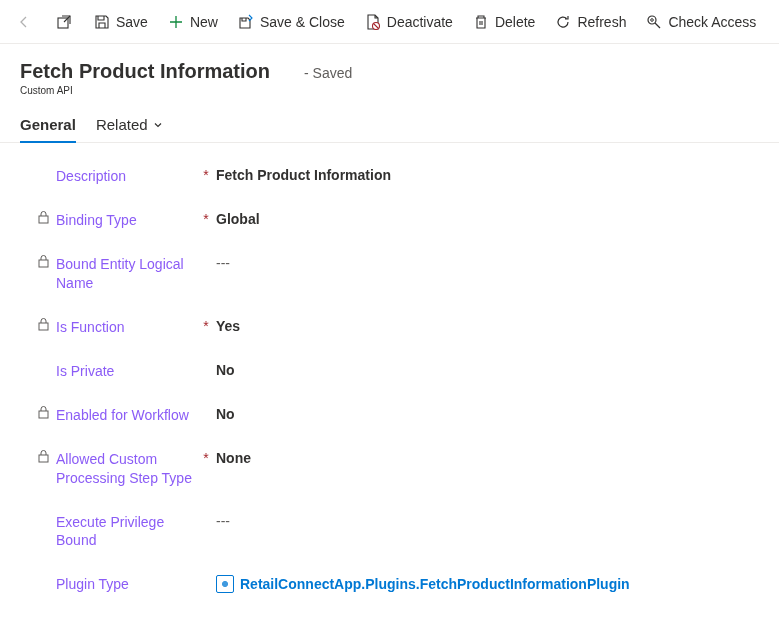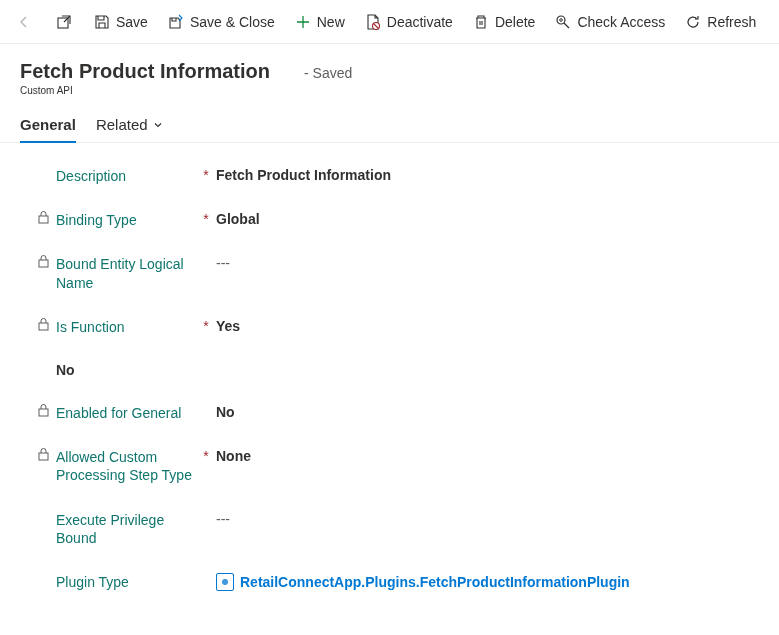--- a/index.html
+++ b/index.html
@@ -98,21 +98,21 @@
     .form-row {
       display: flex;
       align-items: flex-start;
       margin-bottom: 26px;
     }
     .field-label {
       width: 160px;
       display: flex;
       align-items: flex-start;
       gap: 6px;
-      color: #0f766e;
+      color: #8b5cf6;
       font-size: 14px;
       line-height: 1.3;
       flex-shrink: 0;
     }
     .field-label .label-text {
       flex: 1;
     }
     .lock-col {
       width: 14px;
       flex-shrink: 0;
@@ -176,58 +176,58 @@
   </button>
   <div class="toolbar-sep"></div>
   <button class="toolbar-btn">
     <svg width="16" height="16" viewBox="0 0 16 16">
         <path d="M2 2 H12 L14 4 V14 H2 Z M4 2 V6 H10 V2 M5 14 V9 H11 V14" stroke="#323130" stroke-width="1.1" fill="none"></path>
       </svg>
     <span>Save</span>
   </button>
   <button class="toolbar-btn">
     <svg width="16" height="16" viewBox="0 0 16 16">
+        <path d="M8 2 V14 M2 8 H14" stroke="#10893e" stroke-width="1.3"></path>
+      </svg>
+    <span>New</span>
+  </button>
+  <button class="toolbar-btn">
+    <svg width="16" height="16" viewBox="0 0 16 16">
         <path d="M2 4 H10 L12 6 V14 H2 Z M4 4 V7 H8 V4" stroke="#323130" stroke-width="1.1" fill="none"></path>
         <path d="M11 1 L14 4 L11 7" stroke="#0078d4" stroke-width="1.1" fill="none"></path>
       </svg>
     <span>Save &amp; Close</span>
-  </button>
-  <button class="toolbar-btn">
-    <svg width="16" height="16" viewBox="0 0 16 16">
-        <path d="M8 2 V14 M2 8 H14" stroke="#10893e" stroke-width="1.3"></path>
-      </svg>
-    <span>New</span>
   </button>
   <button class="toolbar-btn">
     <svg width="16" height="16" viewBox="0 0 16 16">
         <path d="M3 1 H10 L13 4 V15 H3 Z M10 1 V4 H13" stroke="#323130" stroke-width="1.1" fill="none"></path>
         <circle cx="11" cy="12" r="3.5" stroke="#a4262c" stroke-width="1.1" fill="#fff"></circle>
         <path d="M8.5 9.5 L13.5 14.5" stroke="#a4262c" stroke-width="1.1"></path>
       </svg>
     <span>Deactivate</span>
   </button>
   <button class="toolbar-btn">
     <svg width="16" height="16" viewBox="0 0 16 16">
         <path d="M3 4 H13 M5 4 V2 H11 V4 M4 4 V14 H12 V4 M7 7 V11 M9 7 V11" stroke="#323130" stroke-width="1.1" fill="none"></path>
       </svg>
     <span>Delete</span>
   </button>
   <button class="toolbar-btn">
     <svg width="16" height="16" viewBox="0 0 16 16">
+        <path d="M13 8 A5 5 0 1 1 11.5 4.5 M13 2 V5 H10" stroke="#323130" stroke-width="1.2" fill="none"></path>
+      </svg>
+    <span>Refresh</span>
+  </button>
+  <button class="toolbar-btn">
+    <svg width="16" height="16" viewBox="0 0 16 16">
         <circle cx="6" cy="6" r="4" stroke="#323130" stroke-width="1.2" fill="none"></circle>
         <path d="M9 9 L14 14" stroke="#323130" stroke-width="1.2"></path>
         <circle cx="6" cy="6" r="1.3" stroke="#323130" stroke-width="1" fill="none"></circle>
       </svg>
     <span>Check Access</span>
-  </button>
-  <button class="toolbar-btn">
-    <svg width="16" height="16" viewBox="0 0 16 16">
-        <path d="M13 8 A5 5 0 1 1 11.5 4.5 M13 2 V5 H10" stroke="#323130" stroke-width="1.2" fill="none"></path>
-      </svg>
-    <span>Refresh</span>
   </button>
   <button class="toolbar-btn icon-only" style="margin-left:auto;padding-right:4px;">
     <svg width="16" height="16" viewBox="0 0 16 16">
         <circle cx="8" cy="5" r="3" stroke="#323130" stroke-width="1.2" fill="none"></circle>
         <path d="M2 15 C2 11 5 10 8 10 C11 10 14 11 14 15" stroke="#323130" stroke-width="1.2" fill="none"></path>
       </svg>
   </button>
 </div>
 
 <div class="header-area">
@@ -297,33 +297,37 @@
             <path d="M3 5 V3 A2.5 2.5 0 0 1 8 3 V5" stroke="#605e5c" stroke-width="1" fill="none"></path>
           </svg>
       </span>
       <span class="label-text">Is Function</span>
     </div>
     <div class="required-col">*</div>
     <div class="field-value">Yes</div>
   </div>
 
   <div class="form-row">
+    <div class="field-label">
+      <span class="lock-col"></span>
+      <span class="label-text">Is Private</span>
+    </div>
     <div class="required-col"></div>
     <div class="field-value">No</div>
   </div>
 
   <div class="form-row">
     <div class="field-label">
       <span class="lock-col">
         <svg width="11" height="13" viewBox="0 0 11 13">
             <rect x="1" y="5" width="9" height="7" stroke="#605e5c" stroke-width="1" fill="none"></rect>
             <path d="M3 5 V3 A2.5 2.5 0 0 1 8 3 V5" stroke="#605e5c" stroke-width="1" fill="none"></path>
           </svg>
       </span>
-      <span class="label-text">Enabled for General</span>
+      <span class="label-text">Enabled for Workflow</span>
     </div>
     <div class="required-col"></div>
     <div class="field-value">No</div>
   </div>
 
   <div class="form-row">
     <div class="field-label">
       <span class="lock-col">
         <svg width="11" height="13" viewBox="0 0 11 13">
             <rect x="1" y="5" width="9" height="7" stroke="#605e5c" stroke-width="1" fill="none"></rect>

